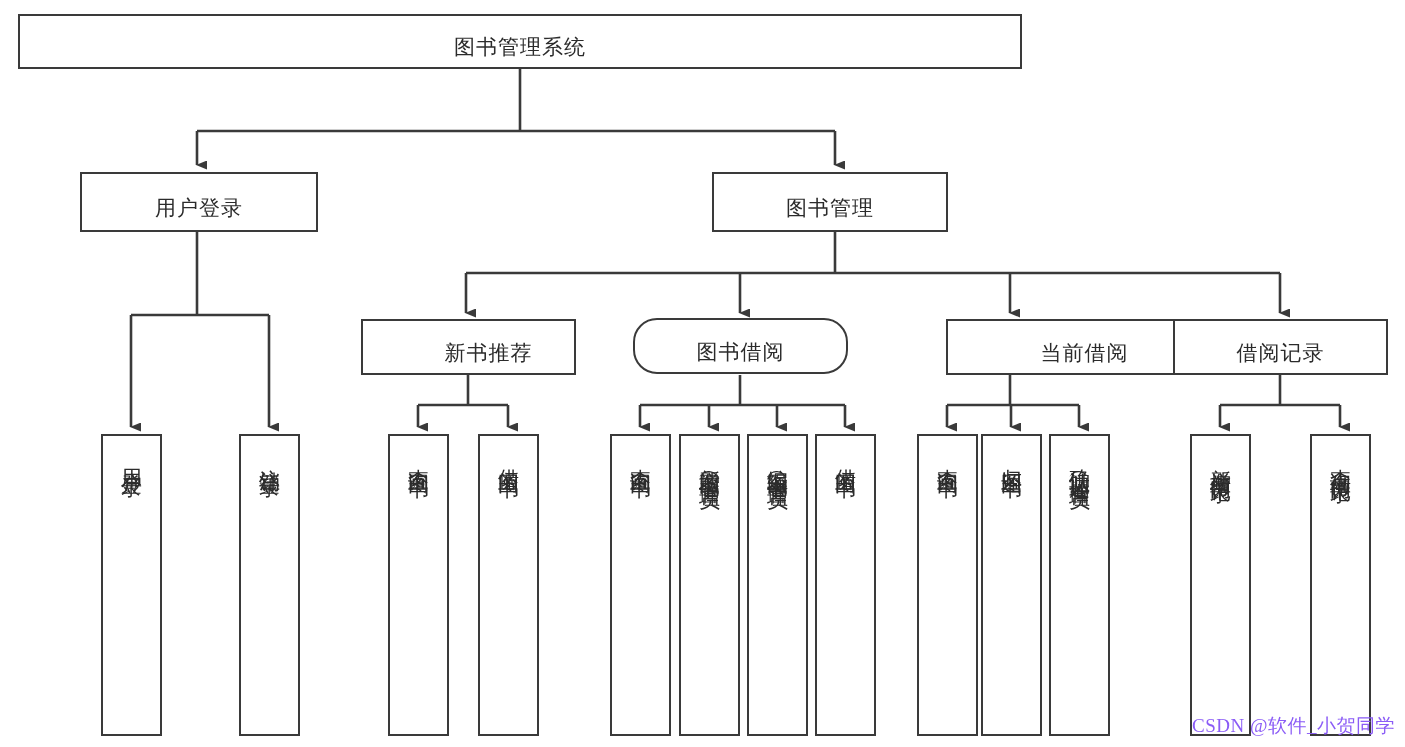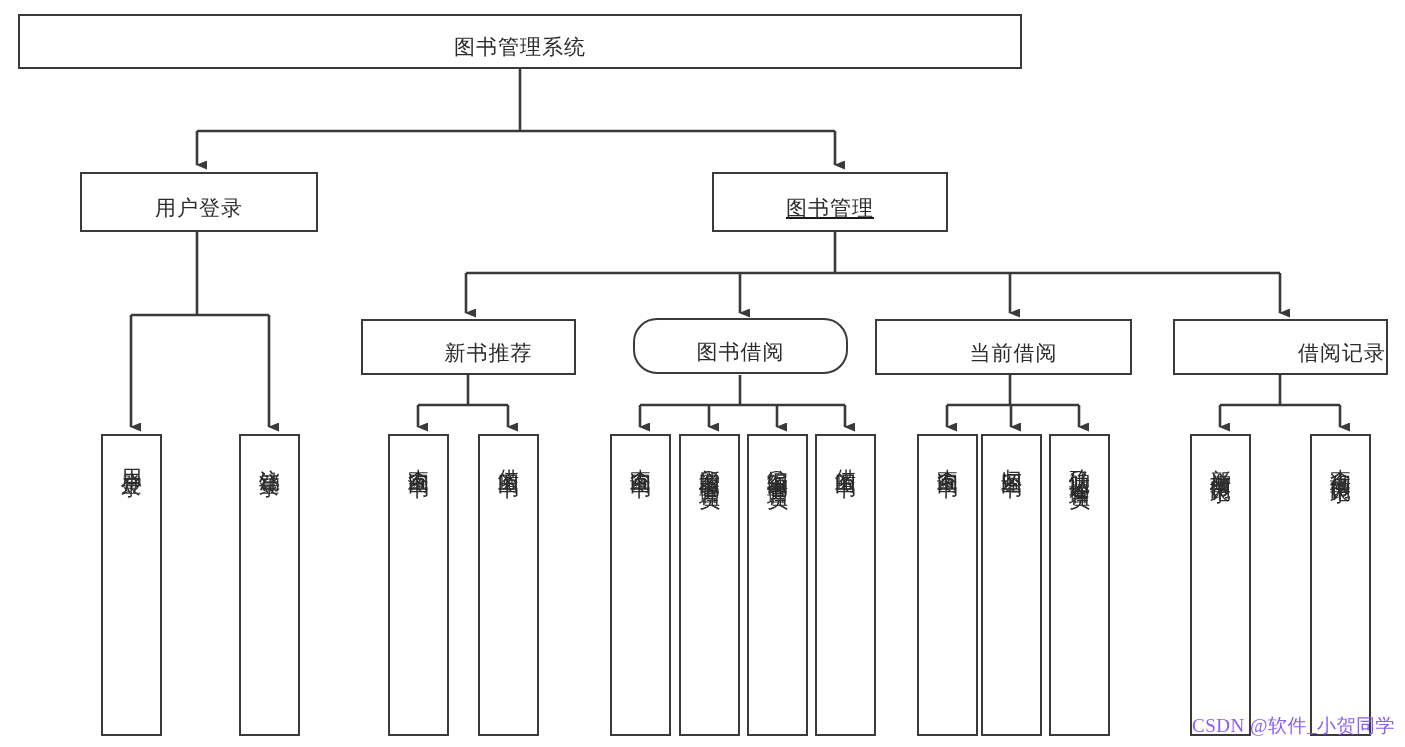--- a/index.html
+++ b/index.html
@@ -131,37 +131,37 @@
   </svg>
 
   <div class="node horiz" style="left:18px; top:14px; width:1004px; height:55px;">
     <span class="node-label">图书管理系统</span>
   </div>
 
   <div class="node horiz" style="left:80px; top:172px; width:238px; height:60px;">
     <span class="node-label">用户登录</span>
   </div>
 
-  <div class="node horiz" style="left:712px; top:172px; width:236px; height:60px;text-decoration:underline;">
+  <div class="node horiz" style="left:712px; top:172px; width:236px; height:60px;">
     <span class="node-label">图书管理</span>
   </div>
 
   <div class="node horiz" style="left:361px; top:319px; width:215px; height:56px;padding-left:40px;">
     <span class="node-label">新书推荐</span>
   </div>
 
   <div class="node horiz" style="left:633px; top:318px; width:215px; height:56px;border-radius:24px;">
     <span class="node-label">图书借阅</span>
   </div>
 
-  <div class="node horiz" style="left:875px; top:319px; width:257px; height:56px;padding-left:20px;">
+  <div class="node horiz" style="left:946px; top:319px; width:257px; height:56px;padding-left:20px;">
     <span class="node-label">当前借阅</span>
   </div>
 
-  <div class="node horiz" style="left:1173px; top:319px; width:215px; height:56px;justify-content:flex-end;">
+  <div class="node horiz" style="left:1173px; top:319px; width:215px; height:56px;">
     <span class="node-label">借阅记录</span>
   </div>
 
   <div class="node vert" style="left:101px; top:434px; width:61px; height:302px;">
     <span class="node-label">用户登录</span>
   </div>
 
   <div class="node vert" style="left:239px; top:434px; width:61px; height:302px;">
     <span class="node-label">注销登录</span>
   </div>

